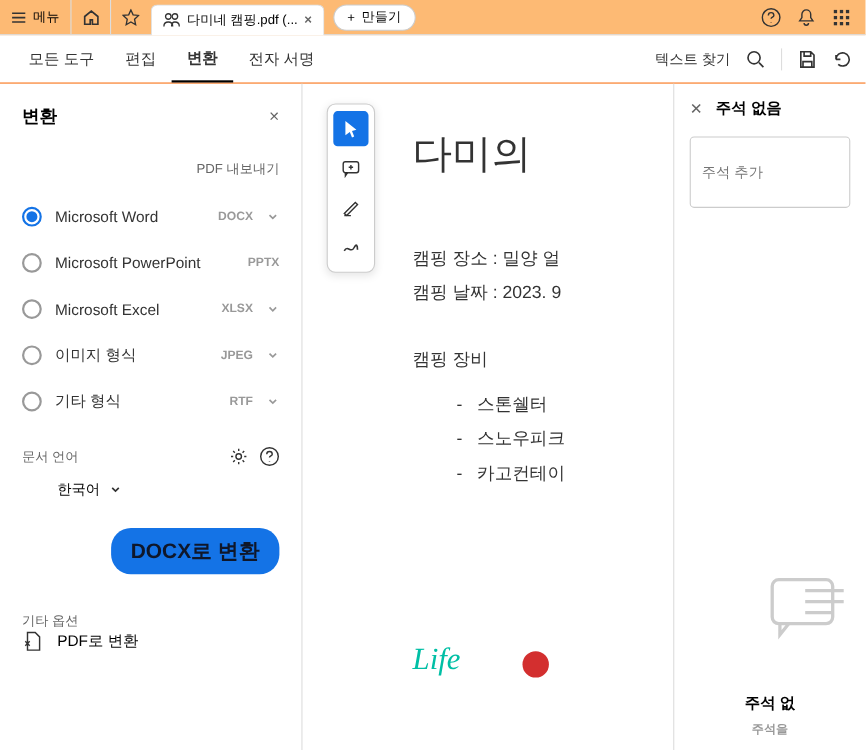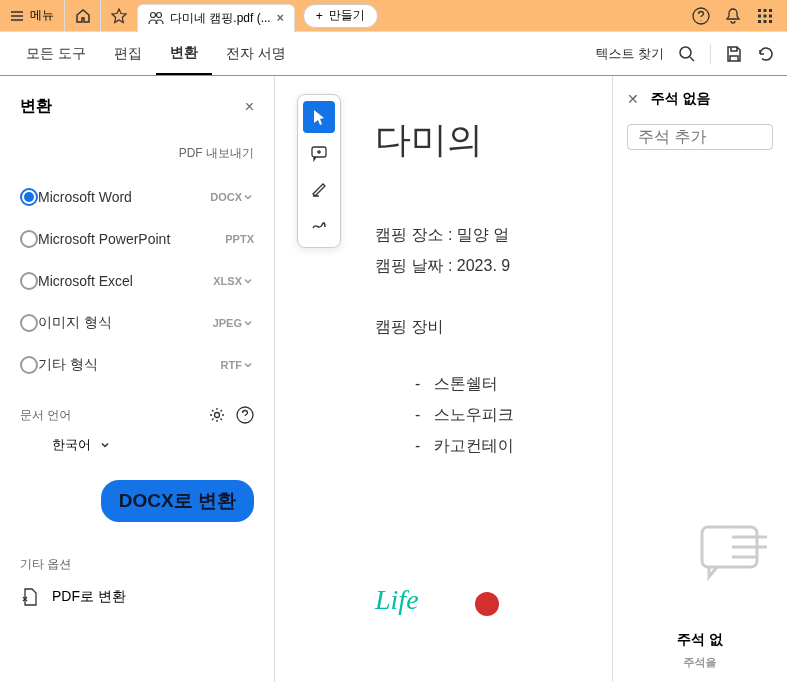--- a/index.html
+++ b/index.html
@@ -27,57 +27,57 @@
     
     .main { display: flex; height: calc(100% - 76px); }
     
     
     .left-panel { width: 275px; padding: 20px; border-right: 1px solid #ddd; overflow-y: auto; }
     .panel-header { display: flex; justify-content: space-between; align-items: center; margin-bottom: 28px; }
     .panel-title { font-size: 16px; font-weight: 600; }
     .close-panel { cursor: pointer; font-size: 16px; color: #666; }
     .section-label { font-size: 12px; color: #666; margin-bottom: 14px; text-align: right; }
     .format-list { display: flex; flex-direction: column; }
-    .format-item { display: flex; align-items: center; gap: 0; padding: 12px 0; cursor: pointer; }
+    .format-item { display: flex; align-items: center; gap: 12px; padding: 12px 0; cursor: pointer; }
     .radio { width: 18px; height: 18px; border: 2px solid #999; border-radius: 50%; display: flex; align-items: center; justify-content: center; flex-shrink: 0; }
     .radio.checked { border-color: #1473e6; }
     .radio.checked::after { content: ''; width: 10px; height: 10px; background: #1473e6; border-radius: 50%; }
     .format-name { flex: 1; font-size: 14px; color: #333; }
     .format-ext { font-size: 11px; color: #999; font-weight: 600; }
     .chevron { color: #999; }
     .lang-section { margin-top: 20px; }
     .lang-header { display: flex; justify-content: space-between; align-items: center; margin-bottom: 12px; }
     .lang-label { font-size: 12px; color: #666; }
     .lang-icons { display: flex; gap: 10px; }
     .lang-value { display: flex; align-items: center; gap: 8px; font-size: 13px; cursor: pointer; margin-left: 32px; }
     .convert-btn { margin-top: 26px; margin-left: auto; display: block; padding: 8px 18px; background: #1473e6; color: #0f172a; border: none; border-radius: 18px; font-size: 19px; font-weight: 600; cursor: pointer; }
     .other-section { margin-top: 34px; }
-    .other-label { font-size: 12px; color: #666; margin-bottom: 14px; }
+    .other-label { font-size: 12px; color: #666; }
     .pdf-convert { display: flex; align-items: center; gap: 12px; font-size: 14px; cursor: pointer; }
     
     
     .float-tools { position: absolute; left: 297px; top: 94px; width: 44px; background: #fff; border: 1px solid #ccc; border-radius: 8px; box-shadow: 0 2px 8px rgba(0,0,0,0.1); padding: 6px 0; display: flex; flex-direction: column; align-items: center; gap: 4px; }
     .float-tool { width: 32px; height: 32px; display: flex; align-items: center; justify-content: center; border-radius: 4px; cursor: pointer; }
     .float-tool.active { background: #1473e6; color: #fff; }
     
     
     .doc-area { flex: 1; padding: 40px 20px 20px 100px; overflow: hidden; position: relative; }
     .doc-title { font-size: 36px; color: #333; margin-bottom: 60px; font-family: "Nanum Pen Script", cursive, sans-serif; }
     .doc-line { font-size: 16px; color: #333; margin-bottom: 10px; }
-    .doc-list { margin-top: 36px; }
+    .doc-list { margin-top: 20px; }
     .doc-list-item { font-size: 16px; color: #333; margin-bottom: 10px; padding-left: 40px; }
     .life-text { position: absolute; bottom: 66px; left: 100px; color: #00bfa5; font-family: "Brush Script MT", cursive; font-size: 28px; font-style: italic; }
     .stamp { position: absolute; bottom: 66px; left: 200px; width: 24px; height: 24px; border-radius: 50%; background: #d32f2f; }
     
     
     .right-panel { width: 175px; border-left: 1px solid #ddd; padding: 14px; position: relative; overflow: hidden; }
     .rp-header { display: flex; align-items: center; gap: 12px; margin-bottom: 16px; }
     .rp-close { cursor: pointer; font-size: 14px; color: #666; }
     .rp-title { font-size: 14px; font-weight: 600; }
-    .rp-input { width: 100%; padding: 3px 10px; border: 1px solid #ccc; border-radius: 4px; font-size: 16px; }
+    .rp-input { width: 100%; padding: 24px 10px; border: 1px solid #ccc; border-radius: 4px; font-size: 13px; }
     .comment-icon { position: absolute; bottom: 100px; right: 10px; }
     .rp-bottom { position: absolute; bottom: 12px; left: 0; right: 0; text-align: center; font-size: 14px; font-weight: 600; }
     .rp-bottom-sub { font-size: 11px; color: #999; margin-top: 6px; }
     
     svg { display: block; }
   </style>
 </head>
 <body>
 
 <div class="topbar">

